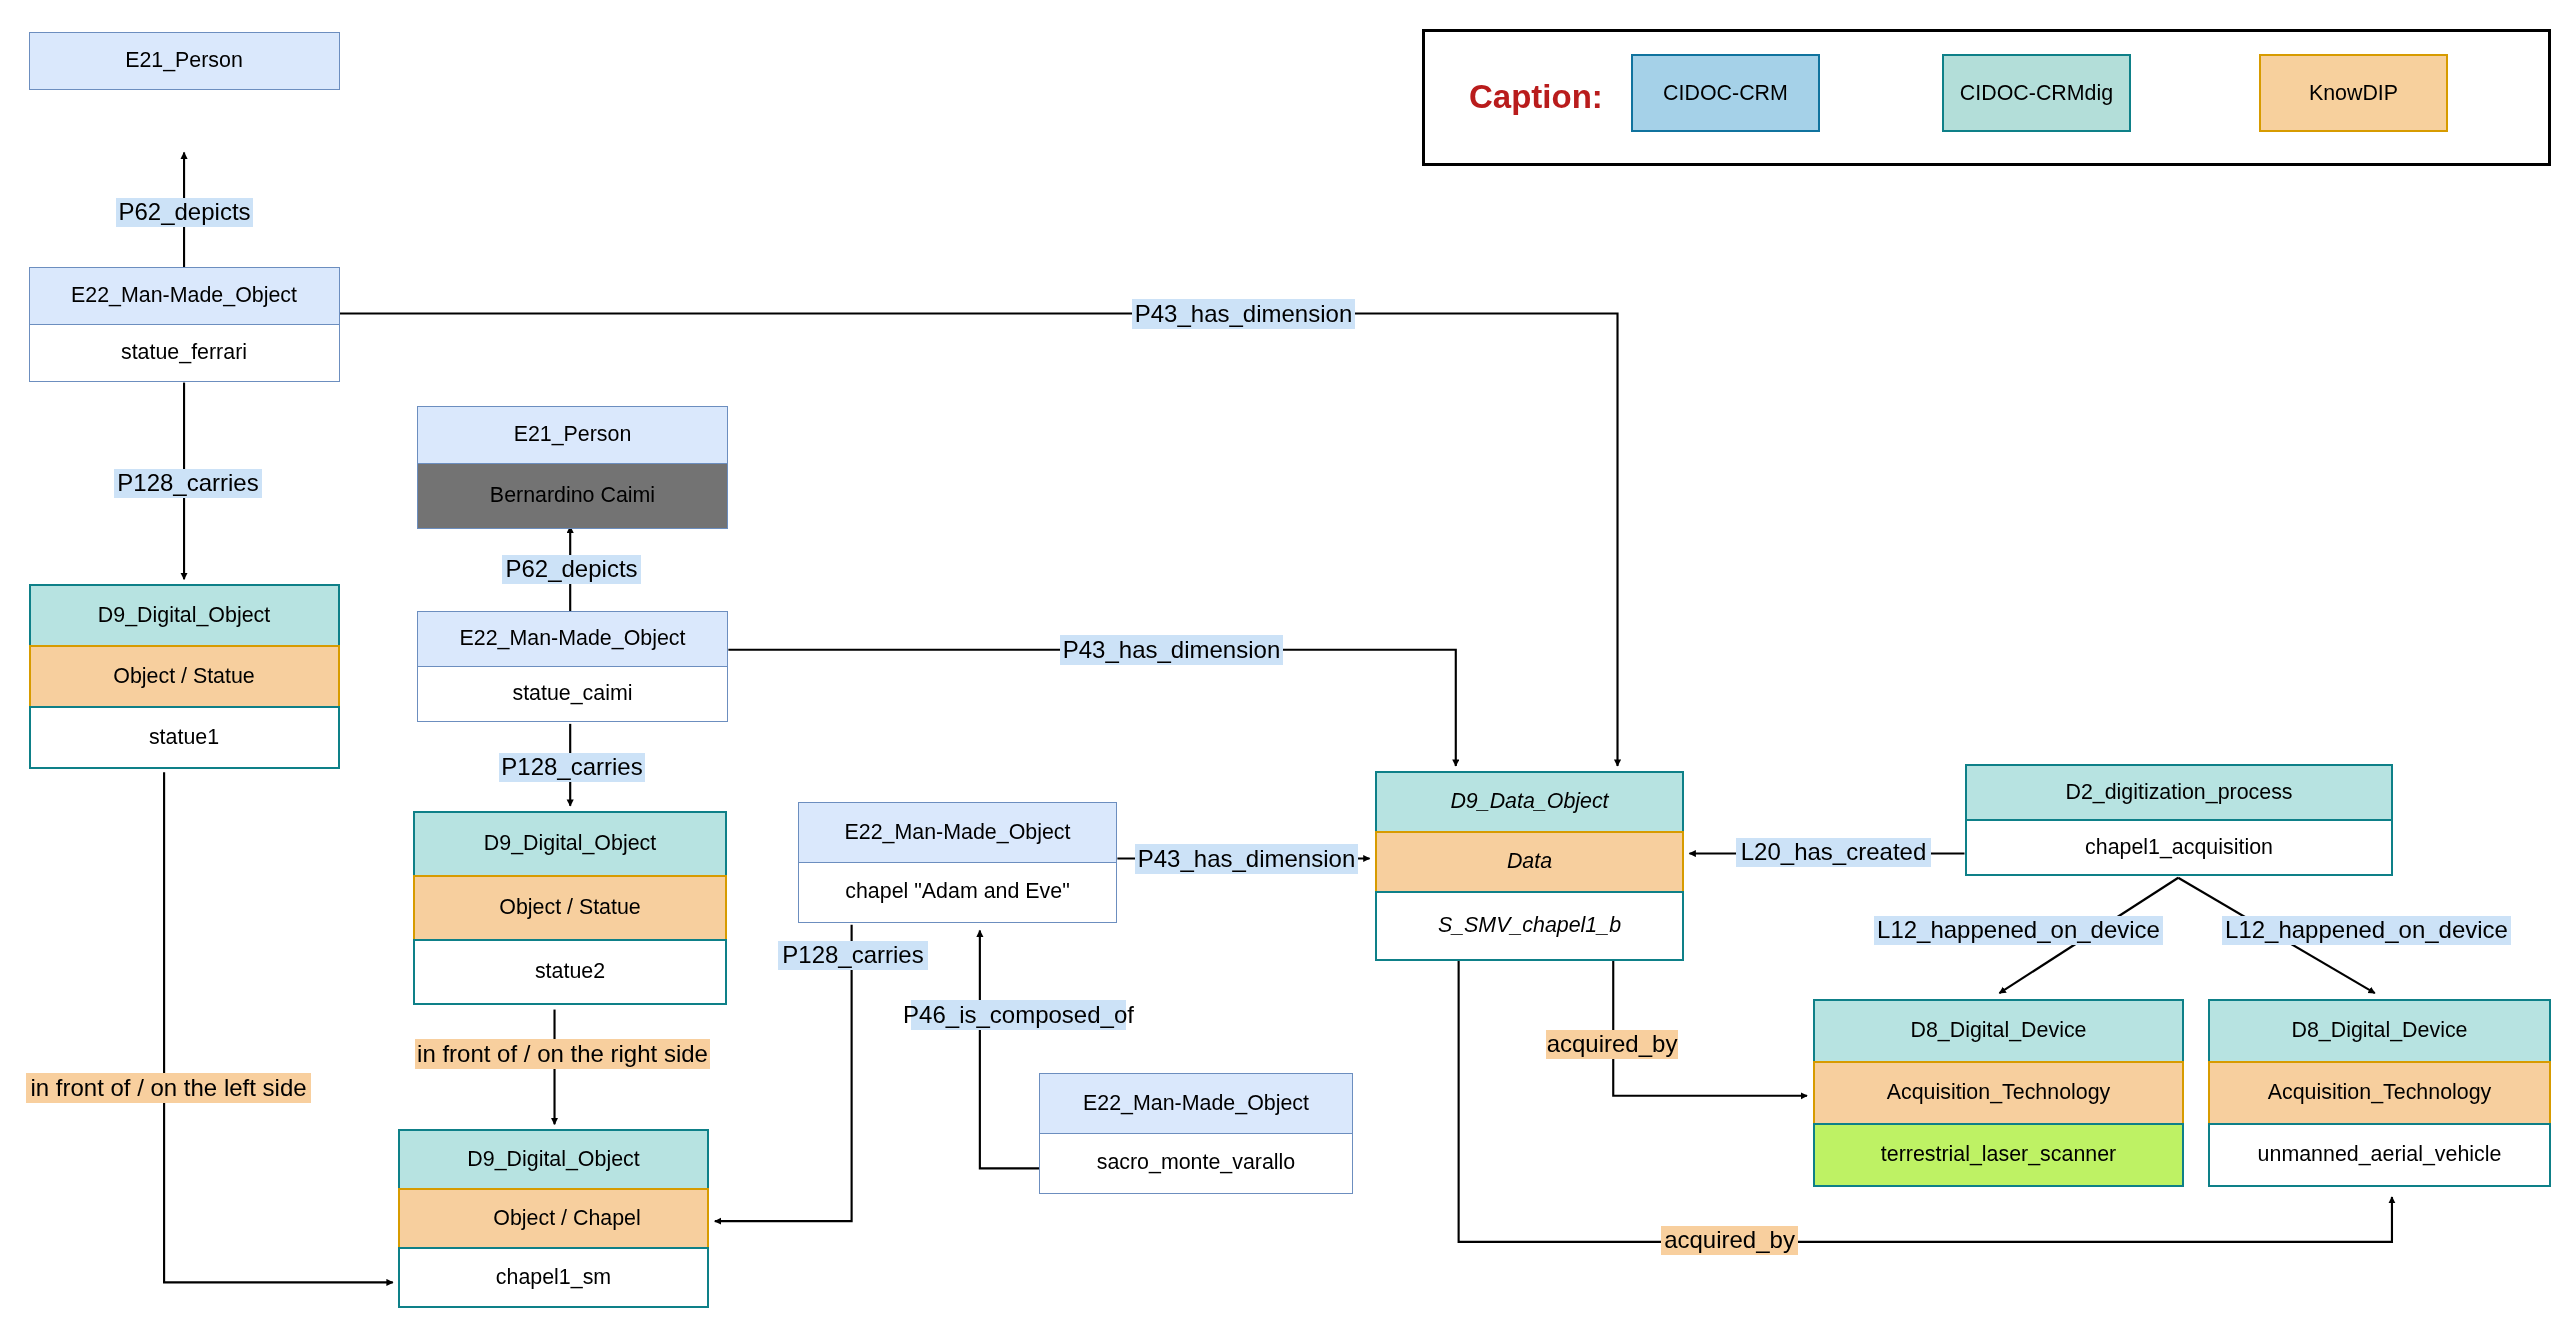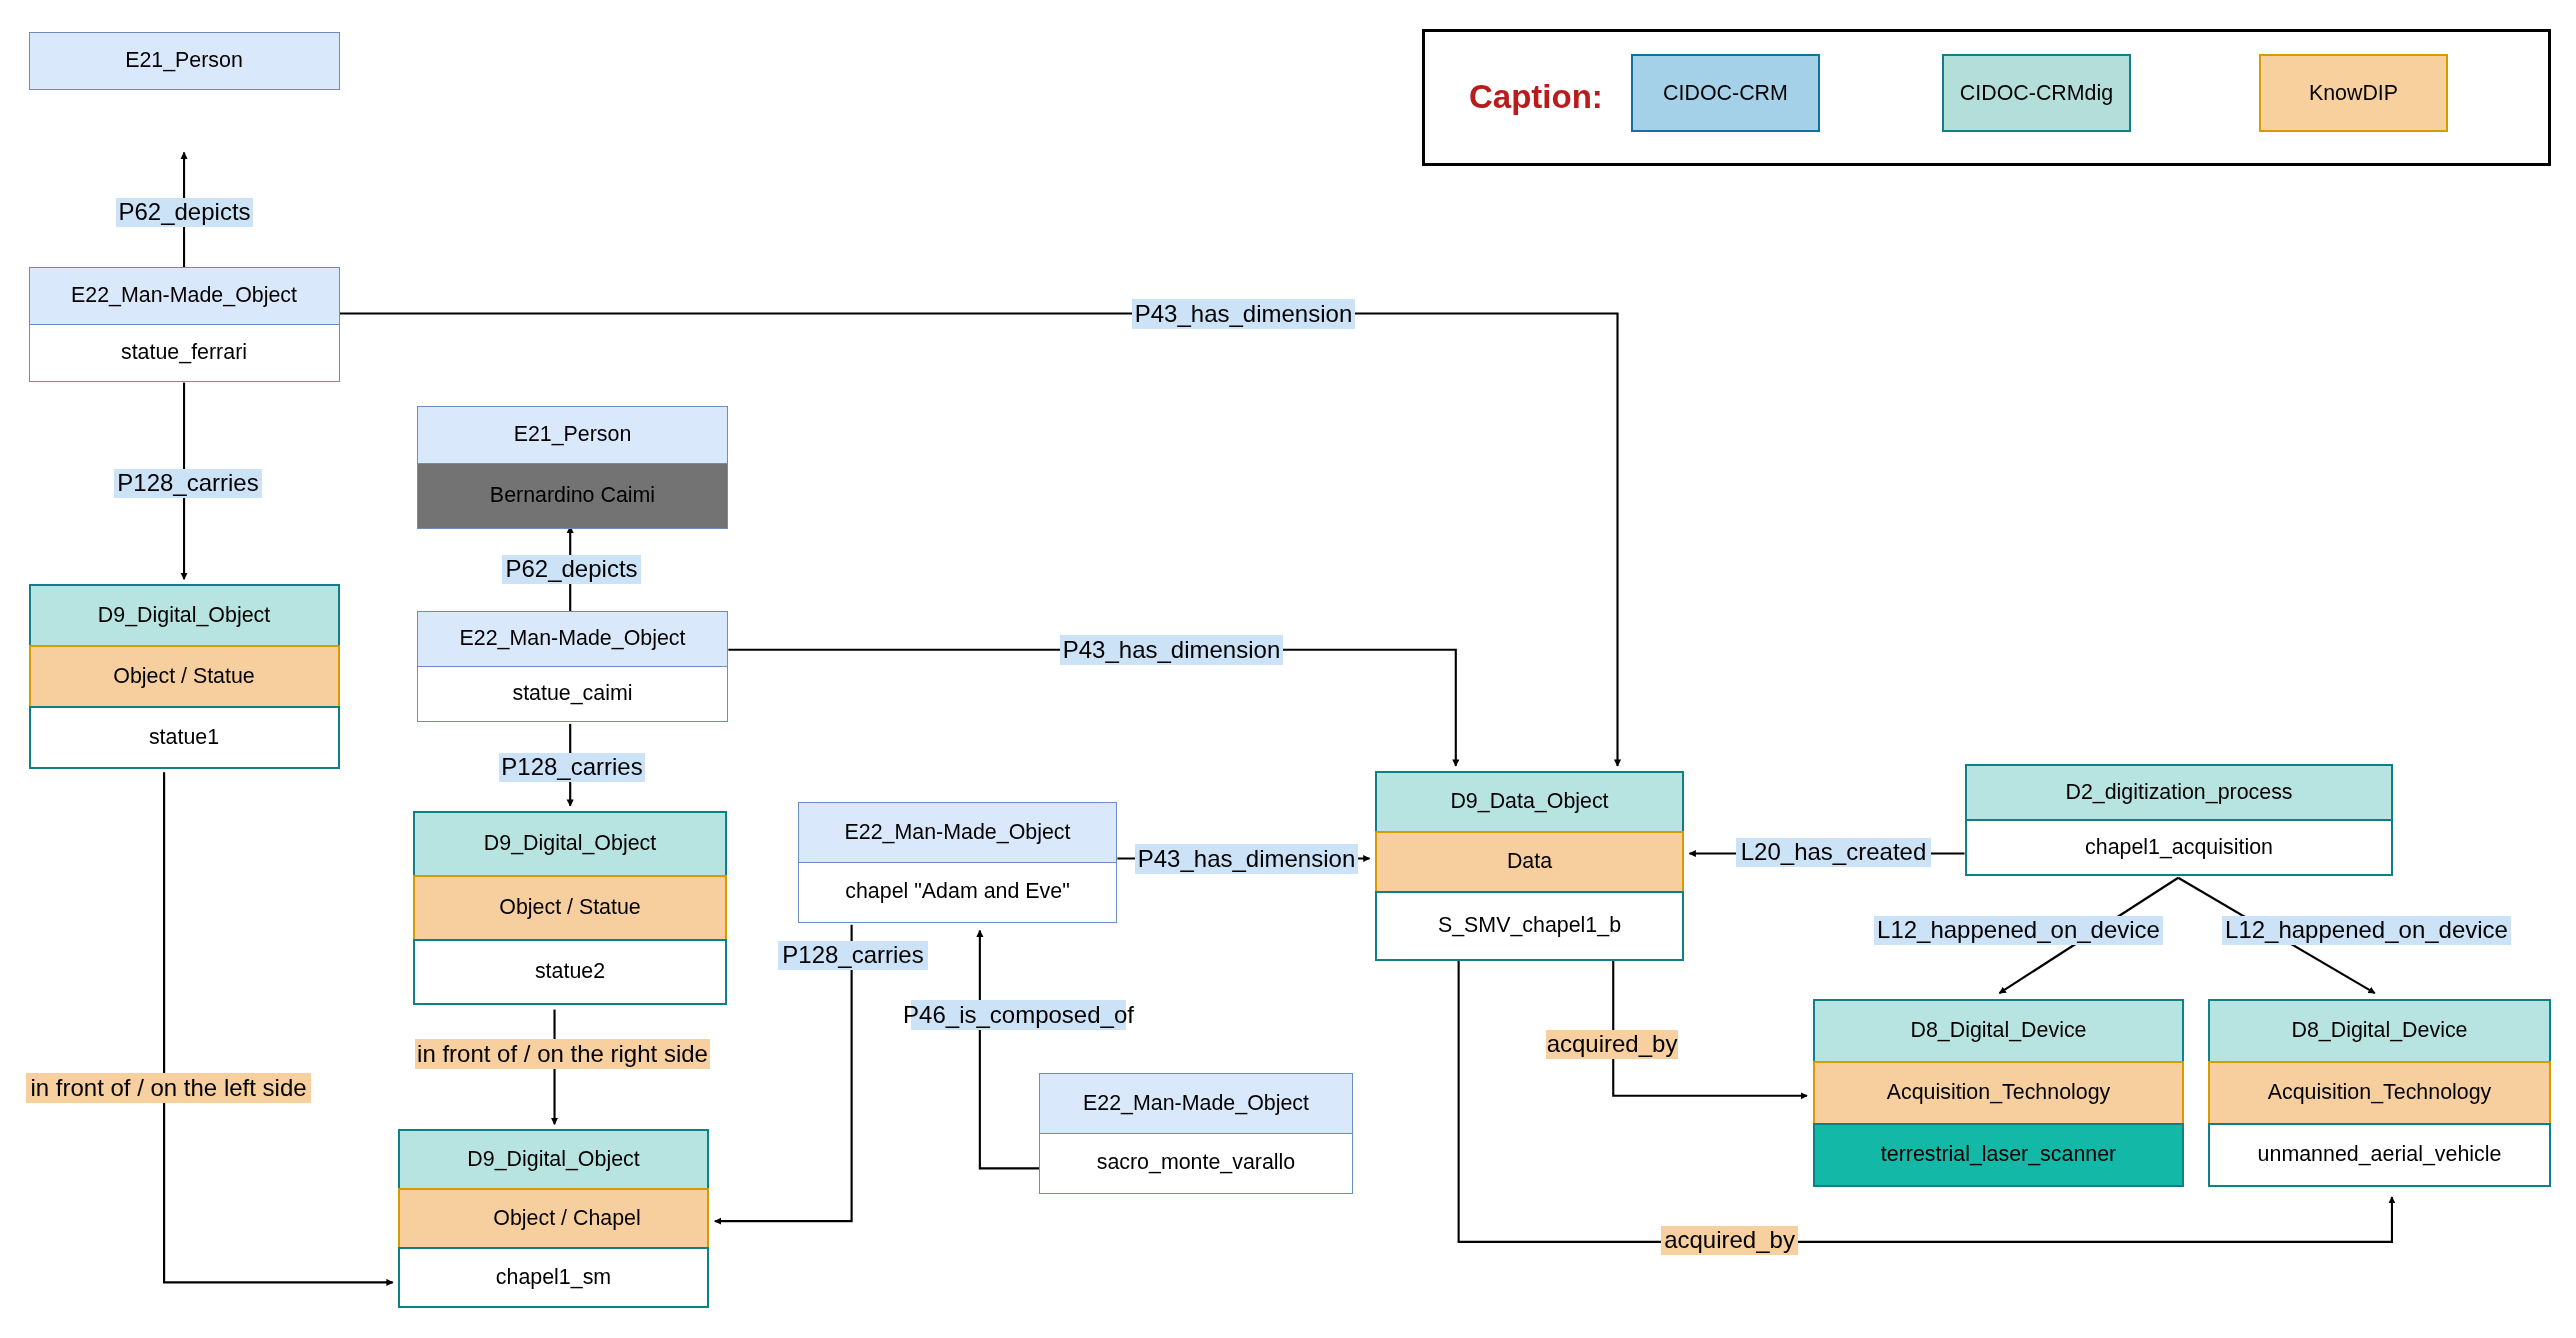--- a/index.html
+++ b/index.html
@@ -86,33 +86,33 @@
       </div>
       <div class="node" style="left: 1039px; top: 1073px; width: 314px;">
         <div class="row" style="height: 61px; background: rgb(218, 232, 252); border: 1.4px solid rgb(108, 142, 191);">E22_Man-Made_Object</div>
         <div class="row" style="height: 61px; background: rgb(255, 255, 255); border: 1.4px solid rgb(108, 142, 191); margin-top: -1.4px;">sacro_monte_varallo</div>
       </div>
       <div class="node" style="left: 398px; top: 1129px; width: 311px;">
         <div class="row" style="height: 61px; background: rgb(183, 227, 225); border: 2.1px solid rgb(14, 128, 136);">D9_Digital_Object</div>
         <div class="row" style="height: 61px; background: rgb(247, 207, 158); border: 2.1px solid rgb(215, 155, 0); margin-top: -2.1px; padding-left: 27px;">Object / Chapel</div>
         <div class="row" style="height: 61px; background: rgb(255, 255, 255); border: 2.1px solid rgb(14, 128, 136); margin-top: -2.1px;">chapel1_sm</div>
       </div>
-      <div class="node" style="left: 1375px; top: 771px; width: 309px;">
+      <div class="node" style="left: 1375px; top: 771px; width: 309px; font-style: italic;">
         <div class="row" style="height: 62px; background: rgb(183, 227, 225); border: 2.1px solid rgb(14, 128, 136);">D9_Data_Object</div>
         <div class="row" style="height: 62px; background: rgb(247, 207, 158); border: 2.1px solid rgb(215, 155, 0); margin-top: -2.1px;">Data</div>
         <div class="row" style="height: 70px; background: rgb(255, 255, 255); border: 2.1px solid rgb(14, 128, 136); margin-top: -2.1px;">S_SMV_chapel1_b</div>
       </div>
       <div class="node" style="left: 1965px; top: 764px; width: 428px;">
         <div class="row" style="height: 57px; background: rgb(183, 227, 225); border: 2.1px solid rgb(14, 128, 136);">D2_digitization_process</div>
         <div class="row" style="height: 57px; background: rgb(255, 255, 255); border: 2.1px solid rgb(14, 128, 136); margin-top: -2.1px;">chapel1_acquisition</div>
       </div>
       <div class="node" style="left: 1813px; top: 999px; width: 371px;">
         <div class="row" style="height: 64px; background: rgb(183, 227, 225); border: 2.1px solid rgb(14, 128, 136);">D8_Digital_Device</div>
         <div class="row" style="height: 64px; background: rgb(247, 207, 158); border: 2.1px solid rgb(215, 155, 0); margin-top: -2.1px;">Acquisition_Technology</div>
-        <div class="row" style="height: 64px; background: #14b8a6; border: 2.1px solid rgb(14, 128, 136); margin-top: -2.1px;">terrestrial_laser_scanner</div>
+        <div class="row" style="height: 64px; background: #bef264; border: 2.1px solid rgb(14, 128, 136); margin-top: -2.1px;">terrestrial_laser_scanner</div>
       </div>
       <div class="node" style="left: 2208px; top: 999px; width: 343px;">
         <div class="row" style="height: 64px; background: rgb(183, 227, 225); border: 2.1px solid rgb(14, 128, 136);">D8_Digital_Device</div>
         <div class="row" style="height: 64px; background: rgb(247, 207, 158); border: 2.1px solid rgb(215, 155, 0); margin-top: -2.1px;">Acquisition_Technology</div>
         <div class="row" style="height: 64px; background: rgb(255, 255, 255); border: 2.1px solid rgb(14, 128, 136); margin-top: -2.1px;">unmanned_aerial_vehicle</div>
       </div>
     </div>
   <div id="edge-labels">
       <div class="elabel" style="left: 116px; top: 198px; width: 137px; height: 28.5px; background: rgb(204, 226, 247);">P62_depicts</div>
       <div class="elabel" style="left: 114px; top: 469px; width: 148px; height: 28.5px; background: rgb(204, 226, 247);">P128_carries</div>

